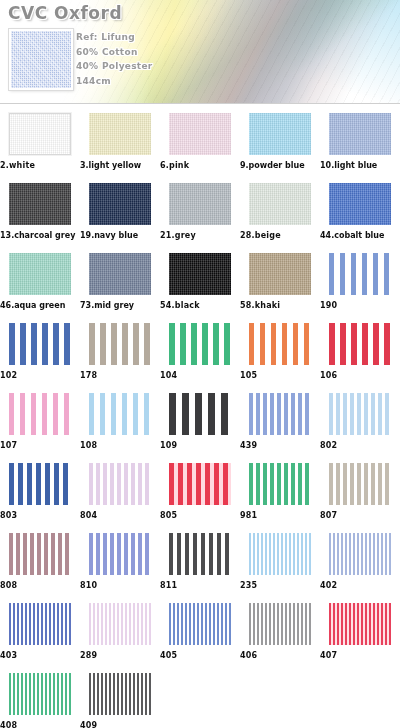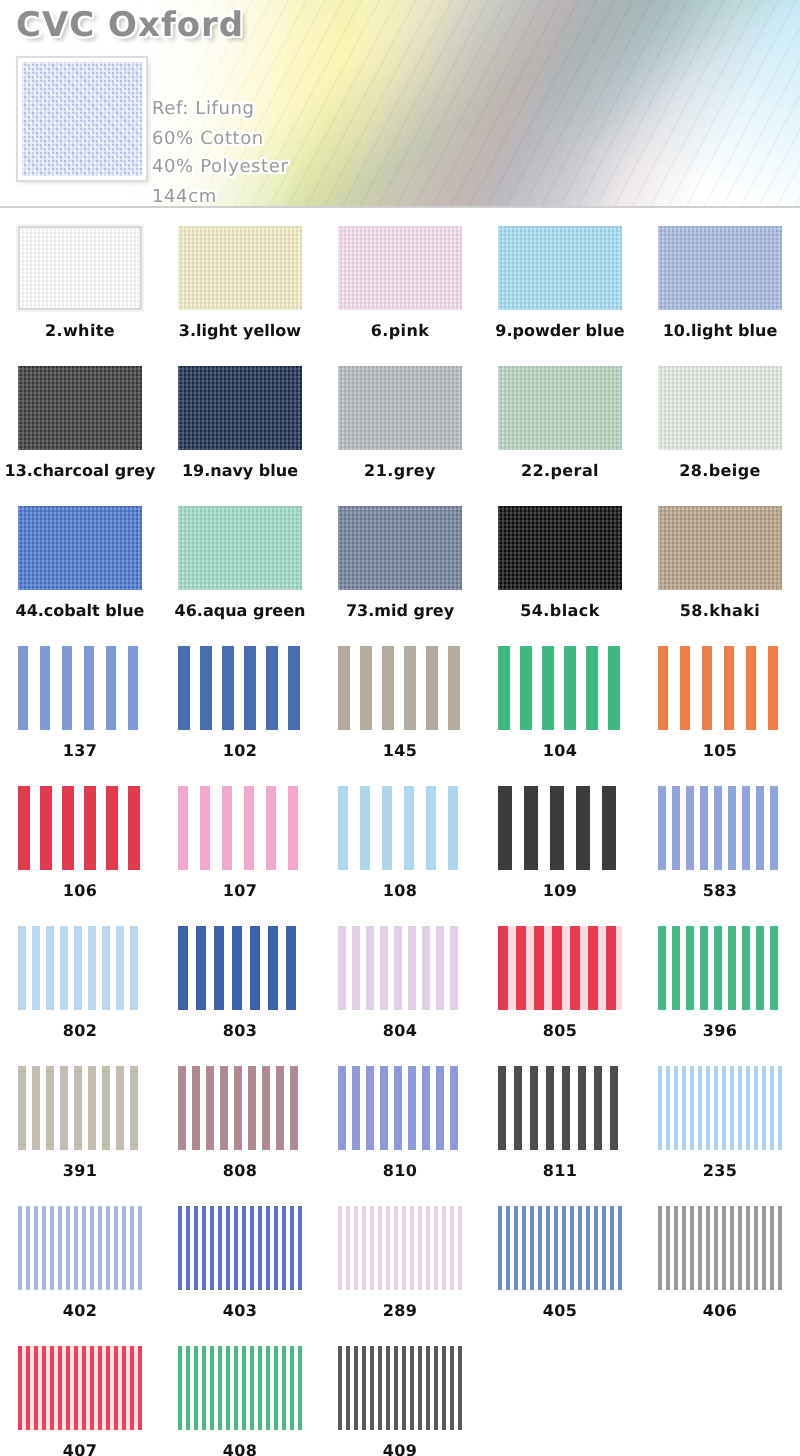--- a/index.html
+++ b/index.html
@@ -53,23 +53,23 @@
     position:absolute;left:9px;top:29px;width:60px;height:57px;
     background-color:#b9c9ec;
     background-image:
       repeating-linear-gradient(90deg, rgba(255,255,255,0.55) 0 1px, rgba(255,255,255,0) 1px 2px),
       repeating-linear-gradient(0deg, rgba(255,255,255,0.45) 0 1px, rgba(255,255,255,0) 1px 2px),
       repeating-linear-gradient(45deg, rgba(255,255,255,0.30) 0 1px, rgba(120,140,190,0.16) 1px 3px);
     border:2px solid #ffffff;
     box-shadow:0 0 0 1px #dcdcdc, 1px 1px 3px rgba(0,0,0,0.17);
   }
   .spec{
-    position:absolute;left:76px;top:48px;
+    position:absolute;left:76px;top:30px;
     font-family:"DejaVu Sans",sans-serif;
-    font-size:9px;font-weight:400;line-height:14.5px;
+    font-size:9px;font-weight:700;line-height:14.5px;
     color:#9a9a9a;
     text-shadow:-1px -1px 0 #fff,1px -1px 0 #fff,-1px 1px 0 #fff,1px 1px 0 #fff,
       0 -1px 0 #fff,0 1px 0 #fff,-1px 0 0 #fff,1px 0 0 #fff;
     white-space:nowrap;
   }
   .spec div{letter-spacing:0.3px;}
 
   
   .grid{
     position:relative;
@@ -83,21 +83,20 @@
   .cell{width:80px;}
   .sw{
     width:62px;height:42px;margin:0 auto;
     background:#fff;
     box-shadow:0 0 0 1px rgba(0,0,0,0.05);
     overflow:hidden;
   }
   .sw.plain{box-shadow:none;}
   .sw.bordered{border:1px solid #d8d8d8;width:60px;height:40px;}
   .label{
-    text-align:center;
     font-family:"DejaVu Sans",sans-serif;
     font-size:8px;font-weight:700;color:#111;
     margin-top:6px;margin-bottom:13px;
     letter-spacing:0.2px;white-space:nowrap;
   }
   .label.wide{letter-spacing:0px;}
 </style>
 </head>
 <body>
 
@@ -147,24 +146,20 @@
       </div>
       <div class="cell">
         <div class="sw plain" style="background-color: rgb(27, 44, 78); background-image: repeating-linear-gradient(90deg, rgba(255, 255, 255, 0.16) 0px, rgba(255, 255, 255, 0.16) 1px, rgba(0, 0, 0, 0.05) 1px, rgba(0, 0, 0, 0.05) 2px), repeating-linear-gradient(0deg, rgba(255, 255, 255, 0.12) 0px, rgba(255, 255, 255, 0.12) 1px, rgba(0, 0, 0, 0.04) 1px, rgba(0, 0, 0, 0.04) 2px);"></div>
         <div class="label wide">19.navy  blue</div>
       </div>
       <div class="cell">
         <div class="sw plain" style="background-color: rgb(179, 186, 192); background-image: repeating-linear-gradient(90deg, rgba(255, 255, 255, 0.16) 0px, rgba(255, 255, 255, 0.16) 1px, rgba(0, 0, 0, 0.05) 1px, rgba(0, 0, 0, 0.05) 2px), repeating-linear-gradient(0deg, rgba(255, 255, 255, 0.12) 0px, rgba(255, 255, 255, 0.12) 1px, rgba(0, 0, 0, 0.04) 1px, rgba(0, 0, 0, 0.04) 2px);"></div>
         <div class="label">21.grey</div>
       </div>
       <div class="cell">
-        <div class="sw plain" style="background-color: rgb(184, 211, 190); background-image: repeating-linear-gradient(90deg, rgba(255, 255, 255, 0.16) 0px, rgba(255, 255, 255, 0.16) 1px, rgba(0, 0, 0, 0.05) 1px, rgba(0, 0, 0, 0.05) 2px), repeating-linear-gradient(0deg, rgba(255, 255, 255, 0.12) 0px, rgba(255, 255, 255, 0.12) 1px, rgba(0, 0, 0, 0.04) 1px, rgba(0, 0, 0, 0.04) 2px);"></div>
-        <div class="label">22.peral</div>
-      </div>
-      <div class="cell">
         <div class="sw plain" style="background-color: rgb(223, 231, 223); background-image: repeating-linear-gradient(90deg, rgba(255, 255, 255, 0.16) 0px, rgba(255, 255, 255, 0.16) 1px, rgba(0, 0, 0, 0.05) 1px, rgba(0, 0, 0, 0.05) 2px), repeating-linear-gradient(0deg, rgba(255, 255, 255, 0.12) 0px, rgba(255, 255, 255, 0.12) 1px, rgba(0, 0, 0, 0.04) 1px, rgba(0, 0, 0, 0.04) 2px);"></div>
         <div class="label">28.beige</div>
       </div>
       <div class="cell">
         <div class="sw plain" style="background-color: rgb(74, 116, 204); background-image: repeating-linear-gradient(90deg, rgba(255, 255, 255, 0.16) 0px, rgba(255, 255, 255, 0.16) 1px, rgba(0, 0, 0, 0.05) 1px, rgba(0, 0, 0, 0.05) 2px), repeating-linear-gradient(0deg, rgba(255, 255, 255, 0.12) 0px, rgba(255, 255, 255, 0.12) 1px, rgba(0, 0, 0, 0.04) 1px, rgba(0, 0, 0, 0.04) 2px);"></div>
         <div class="label wide">44.cobalt  blue</div>
       </div>
       <div class="cell">
         <div class="sw plain" style="background-color: rgb(158, 216, 199); background-image: repeating-linear-gradient(90deg, rgba(255, 255, 255, 0.16) 0px, rgba(255, 255, 255, 0.16) 1px, rgba(0, 0, 0, 0.05) 1px, rgba(0, 0, 0, 0.05) 2px), repeating-linear-gradient(0deg, rgba(255, 255, 255, 0.12) 0px, rgba(255, 255, 255, 0.12) 1px, rgba(0, 0, 0, 0.04) 1px, rgba(0, 0, 0, 0.04) 2px);"></div>
         <div class="label wide">46.aqua  green</div>
@@ -176,29 +171,29 @@
       <div class="cell">
         <div class="sw plain" style="background-color: rgb(11, 11, 13); background-image: repeating-linear-gradient(90deg, rgba(255, 255, 255, 0.16) 0px, rgba(255, 255, 255, 0.16) 1px, rgba(0, 0, 0, 0.05) 1px, rgba(0, 0, 0, 0.05) 2px), repeating-linear-gradient(0deg, rgba(255, 255, 255, 0.12) 0px, rgba(255, 255, 255, 0.12) 1px, rgba(0, 0, 0, 0.04) 1px, rgba(0, 0, 0, 0.04) 2px);"></div>
         <div class="label">54.black</div>
       </div>
       <div class="cell">
         <div class="sw plain" style="background-color: rgb(180, 162, 133); background-image: repeating-linear-gradient(90deg, rgba(255, 255, 255, 0.16) 0px, rgba(255, 255, 255, 0.16) 1px, rgba(0, 0, 0, 0.05) 1px, rgba(0, 0, 0, 0.05) 2px), repeating-linear-gradient(0deg, rgba(255, 255, 255, 0.12) 0px, rgba(255, 255, 255, 0.12) 1px, rgba(0, 0, 0, 0.04) 1px, rgba(0, 0, 0, 0.04) 2px);"></div>
         <div class="label">58.khaki</div>
       </div>
       <div class="cell">
         <div class="sw plain" style="background-color: rgb(255, 255, 255); background-image: repeating-linear-gradient(90deg, rgb(126, 154, 212) 0px, rgb(126, 154, 212) 5px, rgb(255, 255, 255) 5px, rgb(255, 255, 255) 11px), repeating-linear-gradient(0deg, rgba(255, 255, 255, 0.3) 0px, rgba(255, 255, 255, 0.3) 1px, rgba(0, 0, 0, 0.05) 1px, rgba(0, 0, 0, 0.05) 2px);"></div>
-        <div class="label">137</div>
+        <div class="label">190</div>
       </div>
       <div class="cell">
         <div class="sw plain" style="background-color: rgb(255, 255, 255); background-image: repeating-linear-gradient(90deg, rgb(74, 109, 178) 0px, rgb(74, 109, 178) 6px, rgb(255, 255, 255) 6px, rgb(255, 255, 255) 11px), repeating-linear-gradient(0deg, rgba(255, 255, 255, 0.3) 0px, rgba(255, 255, 255, 0.3) 1px, rgba(0, 0, 0, 0.05) 1px, rgba(0, 0, 0, 0.05) 2px);"></div>
         <div class="label">102</div>
       </div>
       <div class="cell">
         <div class="sw plain" style="background-color: rgb(255, 255, 255); background-image: repeating-linear-gradient(90deg, rgb(180, 170, 157) 0px, rgb(180, 170, 157) 6px, rgb(255, 255, 255) 6px, rgb(255, 255, 255) 11px), repeating-linear-gradient(0deg, rgba(255, 255, 255, 0.3) 0px, rgba(255, 255, 255, 0.3) 1px, rgba(0, 0, 0, 0.05) 1px, rgba(0, 0, 0, 0.05) 2px);"></div>
-        <div class="label">145</div>
+        <div class="label">178</div>
       </div>
       <div class="cell">
         <div class="sw plain" style="background-color: rgb(255, 255, 255); background-image: repeating-linear-gradient(90deg, rgb(63, 184, 127) 0px, rgb(63, 184, 127) 6px, rgb(255, 255, 255) 6px, rgb(255, 255, 255) 11px), repeating-linear-gradient(0deg, rgba(255, 255, 255, 0.3) 0px, rgba(255, 255, 255, 0.3) 1px, rgba(0, 0, 0, 0.05) 1px, rgba(0, 0, 0, 0.05) 2px);"></div>
         <div class="label">104</div>
       </div>
       <div class="cell">
         <div class="sw plain" style="background-color: rgb(255, 255, 255); background-image: repeating-linear-gradient(90deg, rgb(236, 128, 74) 0px, rgb(236, 128, 74) 5px, rgb(255, 255, 255) 5px, rgb(255, 255, 255) 11px), repeating-linear-gradient(0deg, rgba(255, 255, 255, 0.3) 0px, rgba(255, 255, 255, 0.3) 1px, rgba(0, 0, 0, 0.05) 1px, rgba(0, 0, 0, 0.05) 2px);"></div>
         <div class="label">105</div>
       </div>
       <div class="cell">
@@ -212,45 +207,45 @@
       <div class="cell">
         <div class="sw plain" style="background-color: rgb(255, 255, 255); background-image: repeating-linear-gradient(90deg, rgb(174, 214, 239) 0px, rgb(174, 214, 239) 5px, rgb(255, 255, 255) 5px, rgb(255, 255, 255) 11px), repeating-linear-gradient(0deg, rgba(255, 255, 255, 0.3) 0px, rgba(255, 255, 255, 0.3) 1px, rgba(0, 0, 0, 0.05) 1px, rgba(0, 0, 0, 0.05) 2px);"></div>
         <div class="label">108</div>
       </div>
       <div class="cell">
         <div class="sw plain" style="background-color: rgb(255, 255, 255); background-image: repeating-linear-gradient(90deg, rgb(59, 59, 61) 0px, rgb(59, 59, 61) 7px, rgb(255, 255, 255) 7px, rgb(255, 255, 255) 13px), repeating-linear-gradient(0deg, rgba(255, 255, 255, 0.3) 0px, rgba(255, 255, 255, 0.3) 1px, rgba(0, 0, 0, 0.05) 1px, rgba(0, 0, 0, 0.05) 2px);"></div>
         <div class="label">109</div>
       </div>
       <div class="cell">
         <div class="sw plain" style="background-color: rgb(255, 255, 255); background-image: repeating-linear-gradient(90deg, rgb(143, 165, 218) 0px, rgb(143, 165, 218) 4px, rgb(255, 255, 255) 4px, rgb(255, 255, 255) 7px), repeating-linear-gradient(0deg, rgba(255, 255, 255, 0.3) 0px, rgba(255, 255, 255, 0.3) 1px, rgba(0, 0, 0, 0.05) 1px, rgba(0, 0, 0, 0.05) 2px);"></div>
-        <div class="label">583</div>
+        <div class="label">439</div>
       </div>
       <div class="cell">
         <div class="sw plain" style="background-color: rgb(255, 255, 255); background-image: repeating-linear-gradient(90deg, rgb(188, 216, 239) 0px, rgb(188, 216, 239) 4px, rgb(255, 255, 255) 4px, rgb(255, 255, 255) 7px), repeating-linear-gradient(0deg, rgba(255, 255, 255, 0.3) 0px, rgba(255, 255, 255, 0.3) 1px, rgba(0, 0, 0, 0.05) 1px, rgba(0, 0, 0, 0.05) 2px);"></div>
         <div class="label">802</div>
       </div>
       <div class="cell">
         <div class="sw plain" style="background-color: rgb(255, 255, 255); background-image: repeating-linear-gradient(90deg, rgb(62, 98, 168) 0px, rgb(62, 98, 168) 5px, rgb(255, 255, 255) 5px, rgb(255, 255, 255) 9px), repeating-linear-gradient(0deg, rgba(255, 255, 255, 0.3) 0px, rgba(255, 255, 255, 0.3) 1px, rgba(0, 0, 0, 0.05) 1px, rgba(0, 0, 0, 0.05) 2px);"></div>
         <div class="label">803</div>
       </div>
       <div class="cell">
         <div class="sw plain" style="background-color: rgb(255, 255, 255); background-image: repeating-linear-gradient(90deg, rgb(227, 207, 232) 0px, rgb(227, 207, 232) 4px, rgb(255, 255, 255) 4px, rgb(255, 255, 255) 7px), repeating-linear-gradient(0deg, rgba(255, 255, 255, 0.3) 0px, rgba(255, 255, 255, 0.3) 1px, rgba(0, 0, 0, 0.05) 1px, rgba(0, 0, 0, 0.05) 2px);"></div>
         <div class="label">804</div>
       </div>
       <div class="cell">
         <div class="sw plain" style="background-color: rgb(255, 217, 224); background-image: repeating-linear-gradient(90deg, rgb(232, 57, 79) 0px, rgb(232, 57, 79) 5px, rgb(255, 217, 224) 5px, rgb(255, 217, 224) 9px), repeating-linear-gradient(0deg, rgba(255, 255, 255, 0.3) 0px, rgba(255, 255, 255, 0.3) 1px, rgba(0, 0, 0, 0.05) 1px, rgba(0, 0, 0, 0.05) 2px);"></div>
         <div class="label">805</div>
       </div>
       <div class="cell">
         <div class="sw plain" style="background-color: rgb(255, 255, 255); background-image: repeating-linear-gradient(90deg, rgb(70, 184, 131) 0px, rgb(70, 184, 131) 4px, rgb(255, 255, 255) 4px, rgb(255, 255, 255) 7px), repeating-linear-gradient(0deg, rgba(255, 255, 255, 0.3) 0px, rgba(255, 255, 255, 0.3) 1px, rgba(0, 0, 0, 0.05) 1px, rgba(0, 0, 0, 0.05) 2px);"></div>
-        <div class="label">396</div>
+        <div class="label">981</div>
       </div>
       <div class="cell">
         <div class="sw plain" style="background-color: rgb(255, 255, 255); background-image: repeating-linear-gradient(90deg, rgb(195, 188, 176) 0px, rgb(195, 188, 176) 4px, rgb(255, 255, 255) 4px, rgb(255, 255, 255) 7px), repeating-linear-gradient(0deg, rgba(255, 255, 255, 0.3) 0px, rgba(255, 255, 255, 0.3) 1px, rgba(0, 0, 0, 0.05) 1px, rgba(0, 0, 0, 0.05) 2px);"></div>
-        <div class="label">391</div>
+        <div class="label">807</div>
       </div>
       <div class="cell">
         <div class="sw plain" style="background-color: rgb(255, 255, 255); background-image: repeating-linear-gradient(90deg, rgb(176, 138, 146) 0px, rgb(176, 138, 146) 4px, rgb(255, 255, 255) 4px, rgb(255, 255, 255) 7px), repeating-linear-gradient(0deg, rgba(255, 255, 255, 0.3) 0px, rgba(255, 255, 255, 0.3) 1px, rgba(0, 0, 0, 0.05) 1px, rgba(0, 0, 0, 0.05) 2px);"></div>
         <div class="label">808</div>
       </div>
       <div class="cell">
         <div class="sw plain" style="background-color: rgb(255, 255, 255); background-image: repeating-linear-gradient(90deg, rgb(142, 154, 216) 0px, rgb(142, 154, 216) 4px, rgb(255, 255, 255) 4px, rgb(255, 255, 255) 7px), repeating-linear-gradient(0deg, rgba(255, 255, 255, 0.3) 0px, rgba(255, 255, 255, 0.3) 1px, rgba(0, 0, 0, 0.05) 1px, rgba(0, 0, 0, 0.05) 2px);"></div>
         <div class="label">810</div>
       </div>
       <div class="cell">

